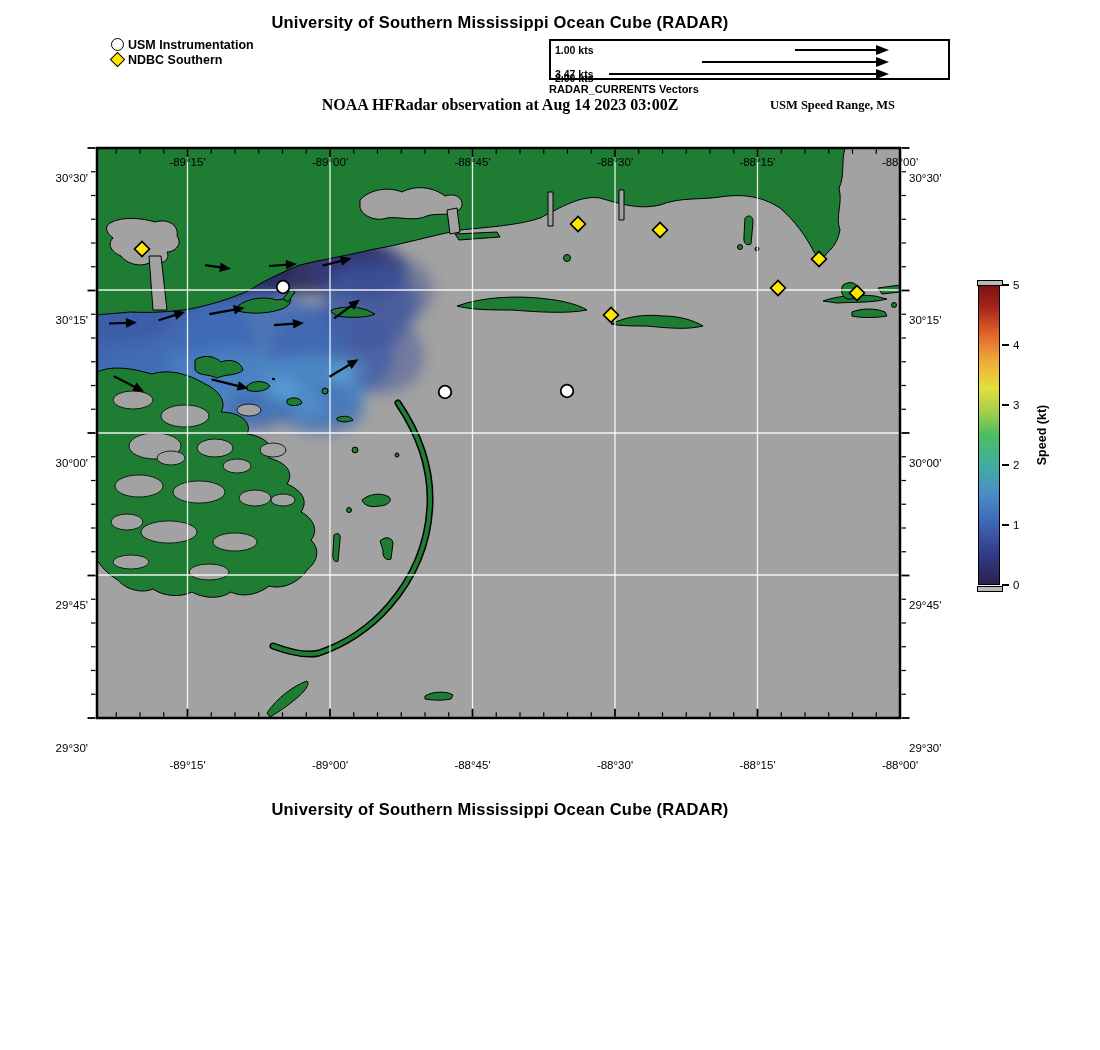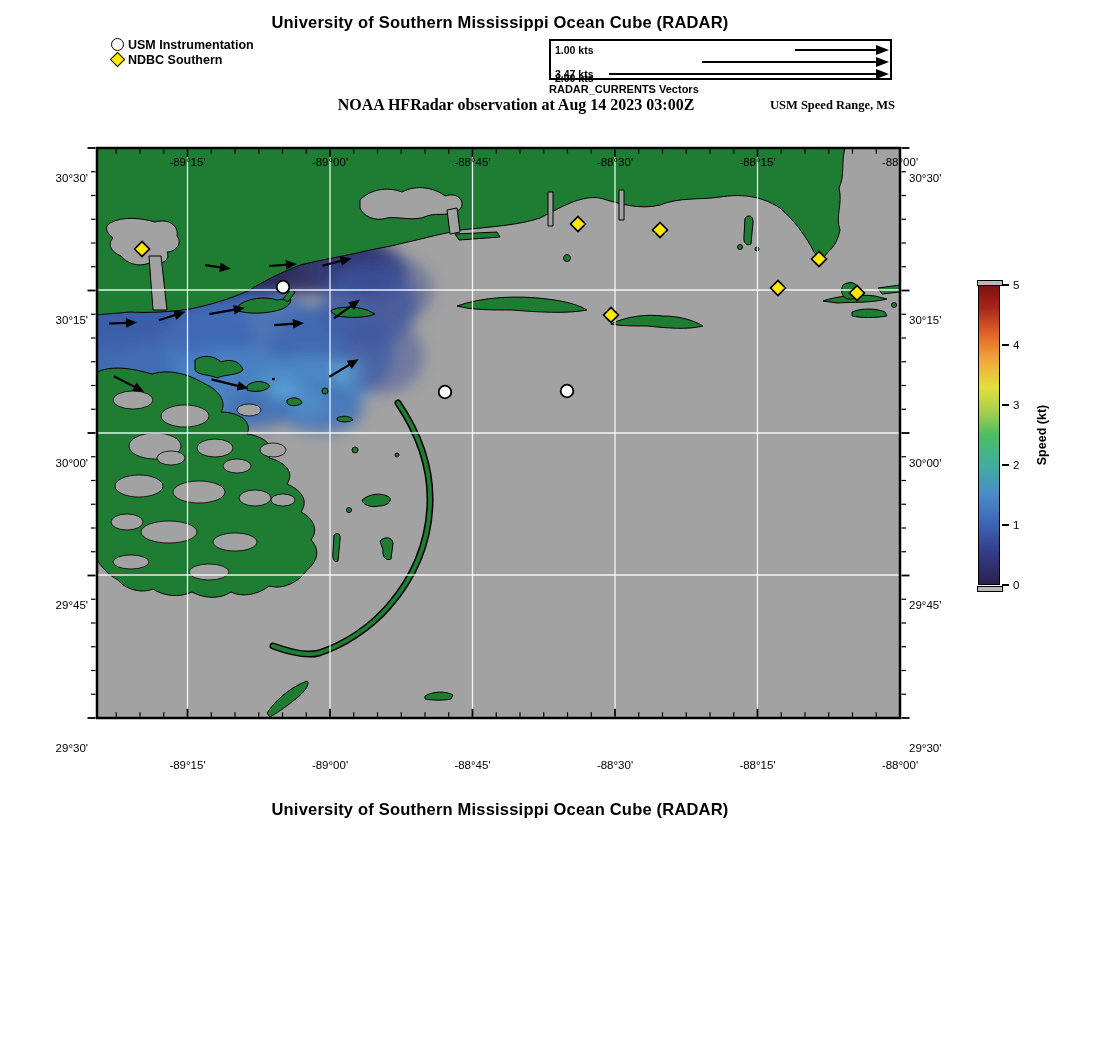--- a/index.html
+++ b/index.html
@@ -3,29 +3,29 @@
 <meta charset="utf-8">
 <style>
   html,body{margin:0;padding:0;background:#fff;}
   #page{position:relative;width:1100px;height:1050px;background:#fff;overflow:hidden;
         font-family:"Liberation Sans",sans-serif;color:#000;}
   .title{position:absolute;left:0;width:1000px;text-align:center;
          font-weight:bold;font-size:16.5px;letter-spacing:0.2px;}
   #title-top{top:13px;}
   #title-bottom{top:800px;}
   #subtitle{position:absolute;left:0;width:1000px;text-align:center;top:96px;
-            font-family:"Liberation Serif",serif;font-weight:bold;font-size:16px;margin-left:16px;}
+            font-family:"Liberation Serif",serif;font-weight:bold;font-size:16px;}
   #range-label{position:absolute;left:770px;top:98px;
             font-family:"Liberation Serif",serif;font-weight:bold;font-size:12.5px;}
   #legend{position:absolute;left:111px;top:37px;}
   .legend-row{display:flex;align-items:center;height:15px;font-weight:bold;font-size:12.5px;white-space:nowrap;}
   .sym{display:inline-block;margin-right:4px;}
   .sym-circle{width:11px;height:11px;border:1.8px solid #000;border-radius:50%;background:#fff;}
   .sym-diamond{width:9px;height:9px;border:1.6px solid #000;background:#ffe800;transform:rotate(45deg);margin:1px 5px 1px 1px;}
-  #vecbox{position:absolute;left:549px;top:39px;width:343px;height:41px;border:2px solid #000;box-sizing:border-box;}
+  #vecbox{position:absolute;left:549px;top:39px;width:401px;height:41px;border:2px solid #000;box-sizing:border-box;}
   .vec-label{position:absolute;font-weight:bold;font-size:10.5px;white-space:nowrap;}
   .vec-line{position:absolute;height:1.8px;background:#000;}
   .vec-head{position:absolute;width:0;height:0;border-left:13px solid #000;
             border-top:5.5px solid transparent;border-bottom:5.5px solid transparent;}
   #vec-caption{position:absolute;left:549px;top:83px;font-weight:bold;font-size:11px;}
   .ax{position:absolute;font-size:11.5px;white-space:nowrap;margin-top:30px;}
   #colorbar{position:absolute;left:978px;top:285px;width:22px;height:300px;
             border:1.5px solid #000;box-sizing:border-box;}
   .cb-cap{position:absolute;left:977px;width:24px;height:4px;background:#b9b9b9;border:1px solid #000;}
   .cb-tick{position:absolute;width:6.5px;height:1.5px;background:#000;}

